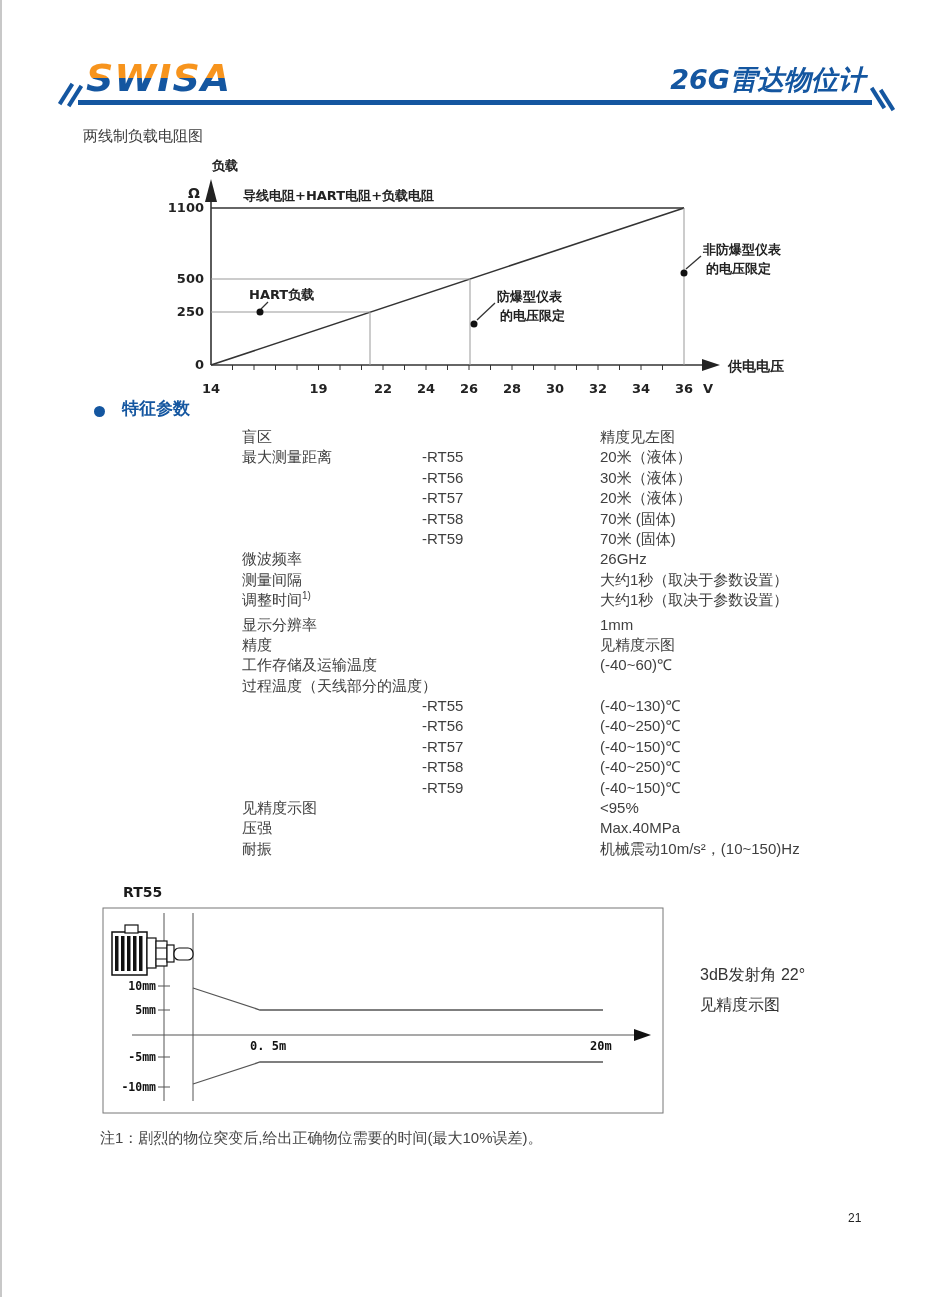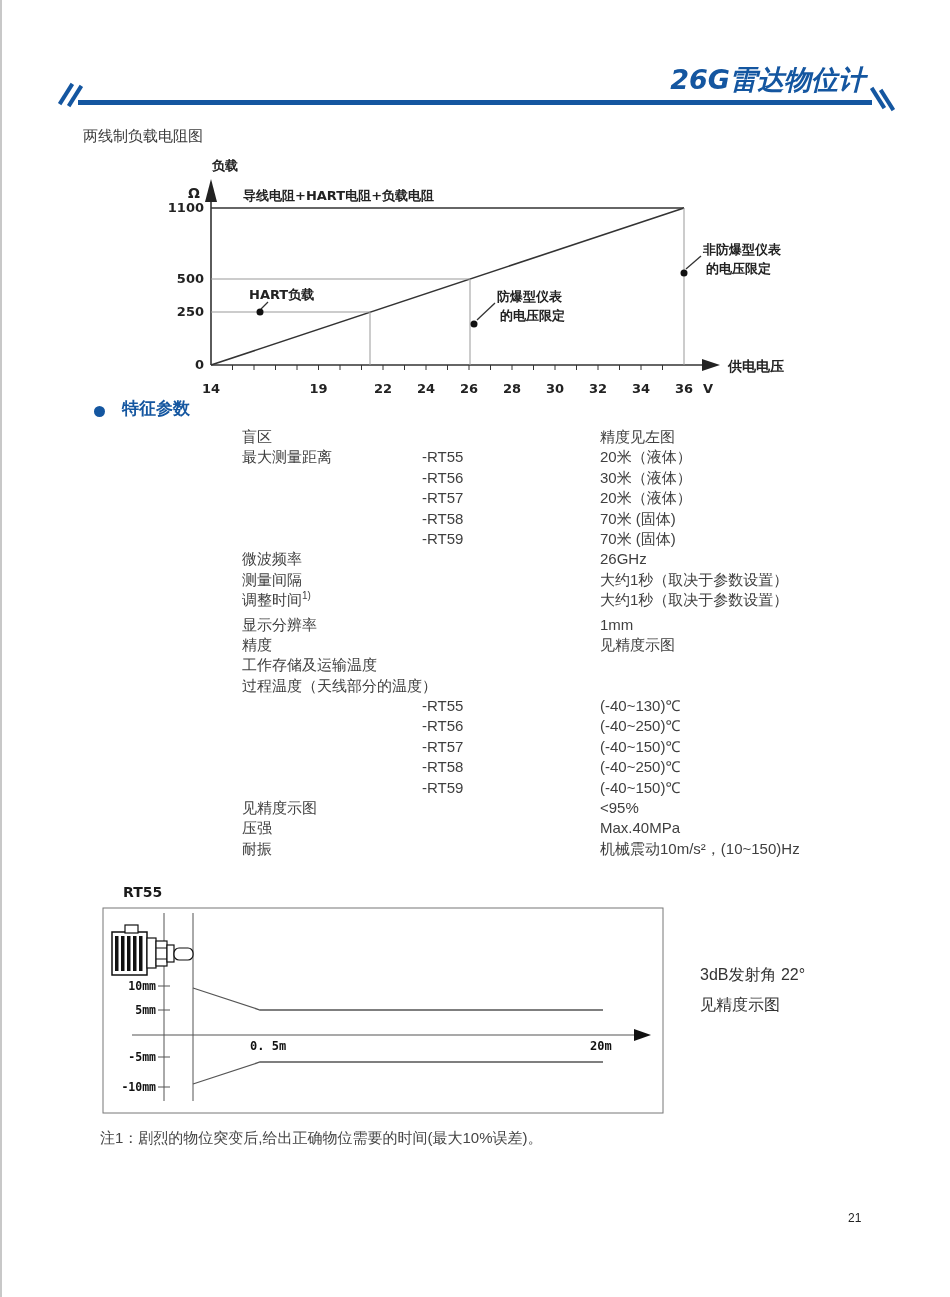--- a/index.html
+++ b/index.html
@@ -45,20 +45,21 @@
 
   .footnote{position:absolute;left:100px;top:1129px;font-size:15px;color:#454545;}
   .page-num{position:absolute;left:848px;top:1211px;font-size:12px;color:#222;}
 </style>
 </head>
 <body>
 
 <div class="page">
   <div class="page-edge"></div>
 
+  <div class="logo">SWISA</div>
   <div class="slash sl1"></div>
   <div class="slash sl2"></div>
   <div class="header-line"></div>
   <div class="slash sr1"></div>
   <div class="slash sr2"></div>
   <div class="header-title">26G雷达物位计</div>
 
   <div class="doc-title">两线制负载电阻图</div>
 
   <svg class="chart1" width="650" height="250" viewBox="0 0 650 250">
@@ -204,20 +205,21 @@
       <div>1mm</div>
     </div>
     <div class="srow">
       <div>精度</div>
       <div></div>
       <div>见精度示图</div>
     </div>
     <div class="srow">
       <div>工作存储及运输温度</div>
       <div></div>
+      <div>(-40~60)℃</div>
     </div>
     <div class="srow">
       <div style="white-space:nowrap;">过程温度（天线部分的温度）</div>
       <div></div>
       <div></div>
     </div>
     <div class="srow">
       <div></div>
       <div>-RT55</div>
       <div>(-40~130)℃</div>

